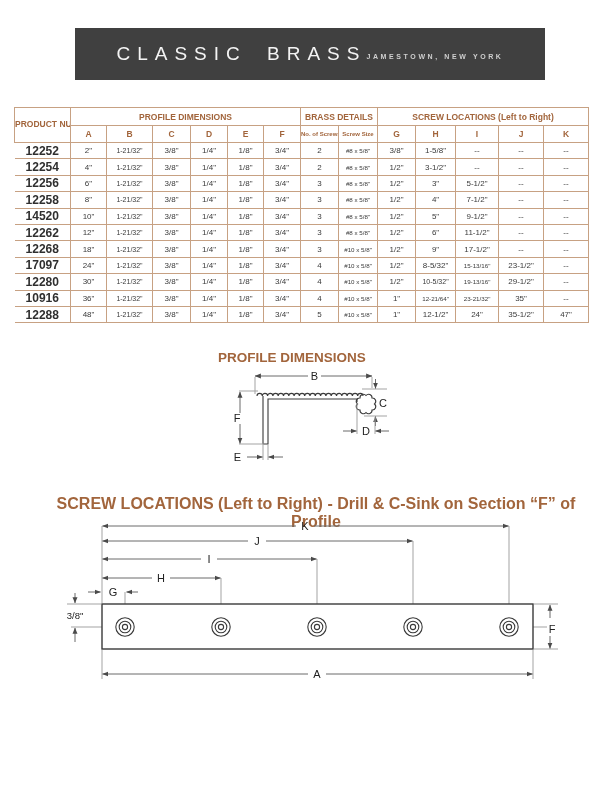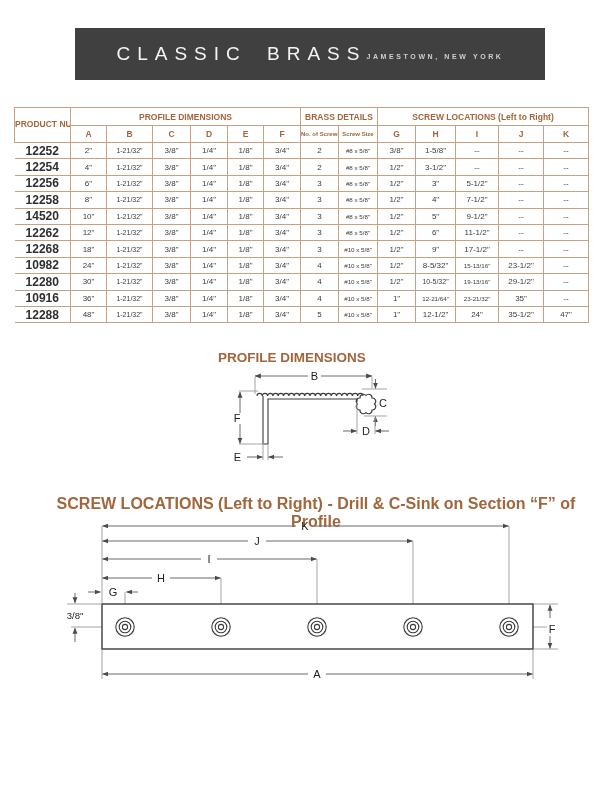--- a/index.html
+++ b/index.html
@@ -202,21 +202,21 @@
           <td>3/4"</td>
           <td>3</td>
           <td class="xs">#10 x 5/8"</td>
           <td>1/2"</td>
           <td>9"</td>
           <td>17-1/2"</td>
           <td>--</td>
           <td>--</td>
         </tr>
         <tr>
-          <td class="pn">10982</td>
+          <td class="pn">17097</td>
           <td>24"</td>
           <td class="s">1-21/32"</td>
           <td>3/8"</td>
           <td>1/4"</td>
           <td>1/8"</td>
           <td>3/4"</td>
           <td>4</td>
           <td class="xs">#10 x 5/8"</td>
           <td>1/2"</td>
           <td>8-5/32"</td>

